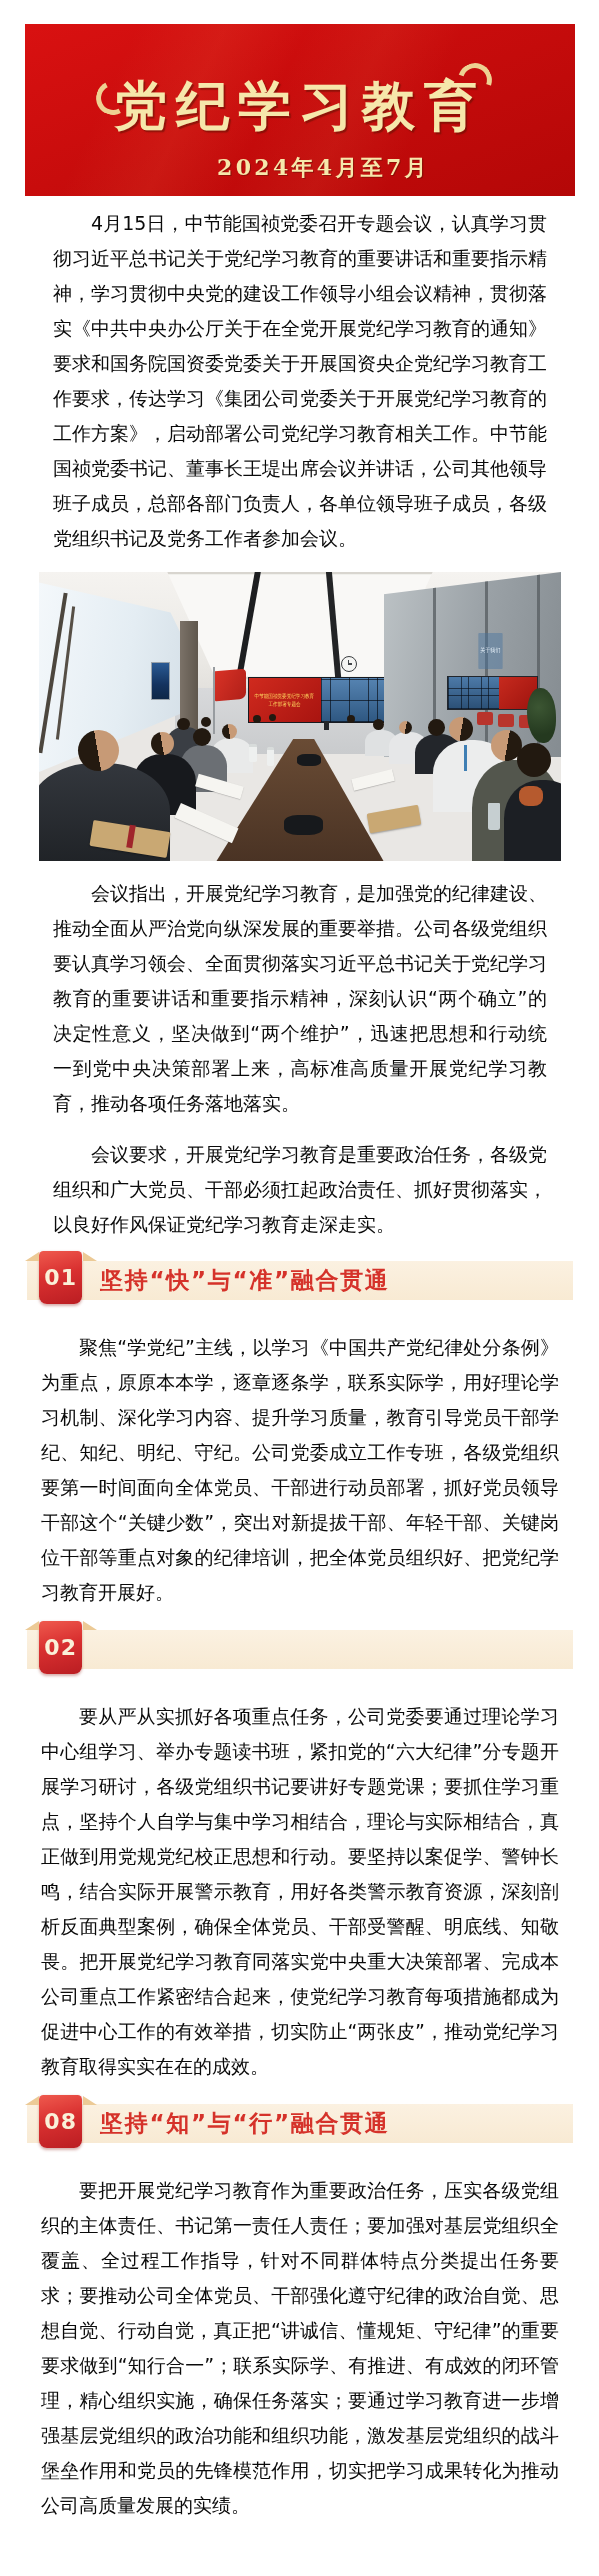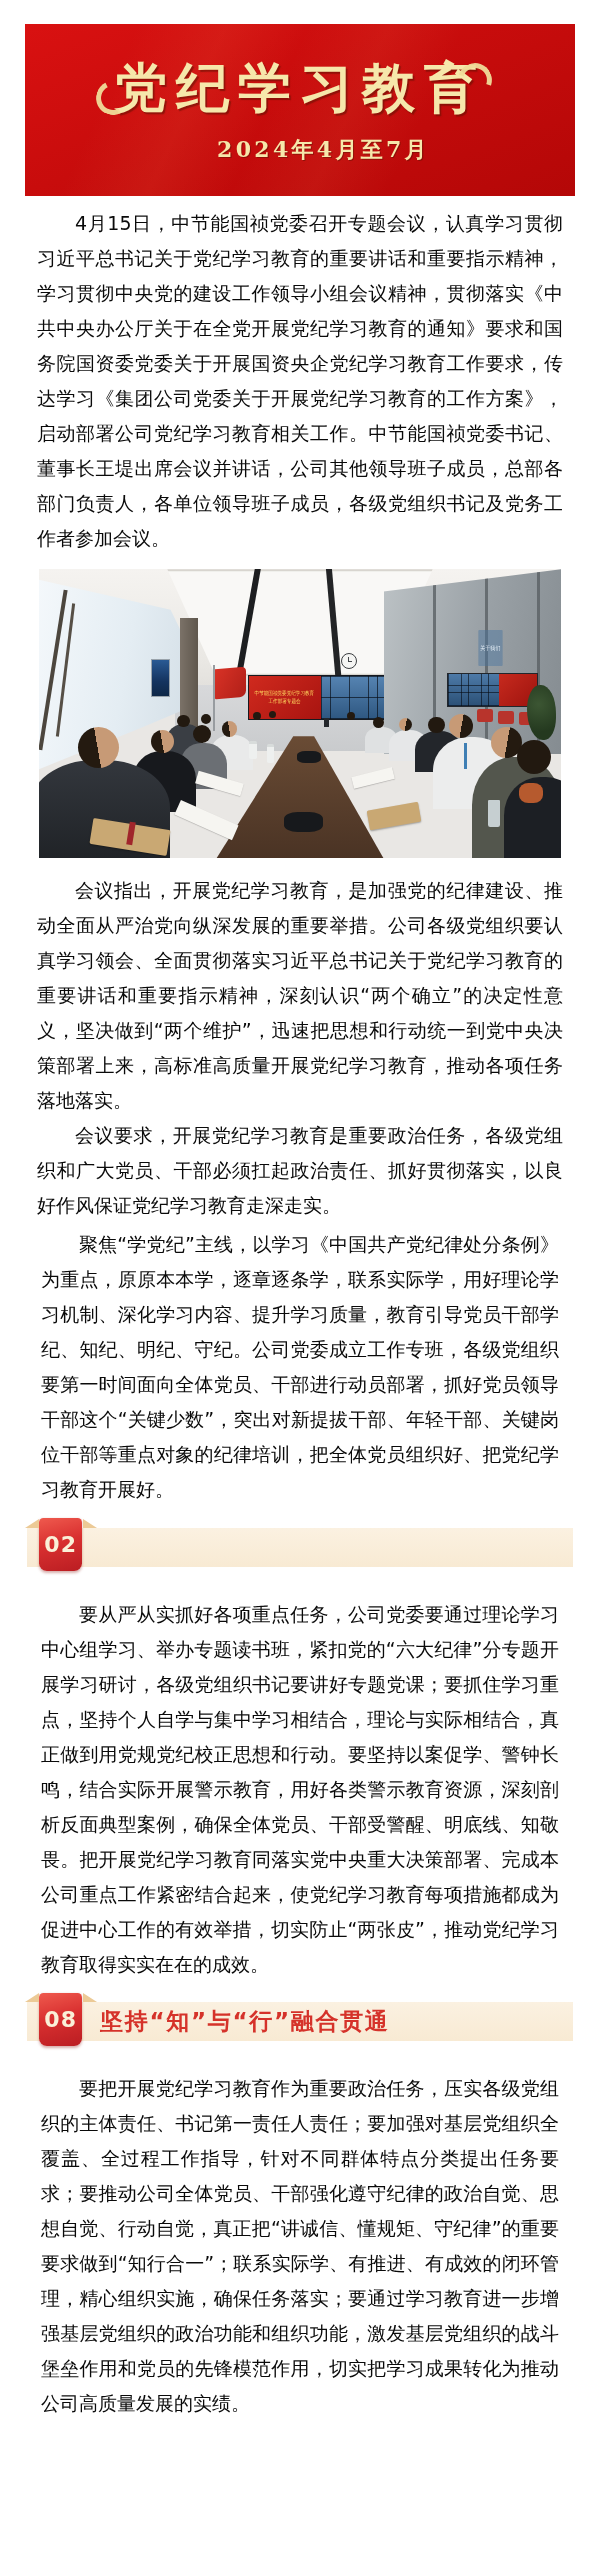--- a/index.html
+++ b/index.html
@@ -5,32 +5,32 @@
   html,body{margin:0;padding:0;background:#ffffff;}
   .page{position:relative;width:600px;height:2576px;background:#ffffff;overflow:hidden;
         font-family:"DejaVu Sans",sans-serif;}
 
   
   .banner{position:relative;margin:24px 25px 0;height:172px;overflow:hidden;text-align:center;
     background:
       linear-gradient(115deg, rgba(255,255,255,0) 18%, rgba(255,140,90,.10) 32%, rgba(255,255,255,0) 45%,
                       rgba(255,150,100,.08) 58%, rgba(255,255,255,0) 70%),
       linear-gradient(160deg,#d91111 0%,#c80c0c 45%,#b40707 100%);}
-  .banner-title{margin:0;padding-top:36px;font-family:"DejaVu Serif",serif;font-weight:700;
+  .banner-title{margin:0;padding-top:54px;font-family:"DejaVu Serif",serif;font-weight:700;
     font-size:53px;line-height:1.02;letter-spacing:9px;color:#f6e7ab;
     text-shadow:1.7px 2.2px 1.1px rgba(96,18,4,.55);}
   .banner-date{margin-top:21px;font-family:"DejaVu Serif",serif;font-weight:700;
     font-size:22px;letter-spacing:3.3px;color:#f6e7ab;text-shadow:1.1px 1.1px 0.6px rgba(96,18,4,.5);padding-left:47px;}
   .swirl{position:absolute;width:24.4px;height:24.4px;border:5px solid transparent;border-radius:50%;opacity:.95;}
   .swirl.l{left:71px;top:57px;border-bottom-color:#f0dc9a;border-left-color:#f0dc9a;transform:rotate(18deg);}
   .swirl.r{right:83px;top:39px;border-top-color:#f0dc9a;border-right-color:#f0dc9a;transform:rotate(-26deg);}
 
   
   article{padding:0 37px;font-size:19px;line-height:35px;color:#0a0a0a;text-align:justify;}
-  article p{margin:0;text-indent:2em;}
+  article p{margin:16px;text-indent:2em;}
   p.p1{margin-top:10px;}
   p.p2{margin-top:15px;}
   p.secbody{margin:4px;}
 
   
   .sec{position:relative;height:54px;margin-left:-10px;margin-right:-10px;margin-bottom:24.4px;}
   .sec.first{margin-top:-6.7px;}
   .sec.later{margin-top:11px;}
   .sec-bar{position:absolute;left:0;right:0;top:9.4px;height:39px;
     background:linear-gradient(180deg,#fbf1e1 0%,#f8ead3 100%);}
@@ -218,20 +218,27 @@
       <div class="ab bookmark" style="left:17%;top:87.5%;width:1.2%;height:8%;transform:rotate(9deg);"></div>
       <div class="ab notebook" style="left:63%;top:82%;width:10%;height:7%;transform:rotate(-10deg);"></div>
       <div class="ab spk" style="left:49.5%;top:63%;width:4.5%;height:4%;"></div>
       <div class="ab spk" style="left:47%;top:84%;width:7.5%;height:7%;"></div>
       <div class="ab cup" style="left:86%;top:80%;width:12.2px;height:27px;"></div>
     </figure>
 
     <p class="p2">会议指出，开展党纪学习教育，是加强党的纪律建设、推动全面从严治党向纵深发展的重要举措。公司各级党组织要认真学习领会、全面贯彻落实习近平总书记关于党纪学习教育的重要讲话和重要指示精神，深刻认识“两个确立”的决定性意义，坚决做到“两个维护”，迅速把思想和行动统一到党中央决策部署上来，高标准高质量开展党纪学习教育，推动各项任务落地落实。</p>
     <p>会议要求，开展党纪学习教育是重要政治任务，各级党组织和广大党员、干部必须扛起政治责任、抓好贯彻落实，以良好作风保证党纪学习教育走深走实。</p>
 
+    <div class="sec first">
+      <div class="sec-bar"></div>
+      <div class="sec-tab">
+        <span>01</span>
+      </div>
+      <div class="sec-title">坚持“快”与“准”融合贯通</div>
+    </div>
     <p class="secbody">聚焦“学党纪”主线，以学习《中国共产党纪律处分条例》为重点，原原本本学，逐章逐条学，联系实际学，用好理论学习机制、深化学习内容、提升学习质量，教育引导党员干部学纪、知纪、明纪、守纪。公司党委成立工作专班，各级党组织要第一时间面向全体党员、干部进行动员部署，抓好党员领导干部这个“关键少数”，突出对新提拔干部、年轻干部、关键岗位干部等重点对象的纪律培训，把全体党员组织好、把党纪学习教育开展好。</p>
 
     <div class="sec later">
       <div class="sec-bar"></div>
       <div class="sec-tab">
         <span>02</span>
       </div>
     </div>
     <p class="secbody">要从严从实抓好各项重点任务，公司党委要通过理论学习中心组学习、举办专题读书班，紧扣党的“六大纪律”分专题开展学习研讨，各级党组织书记要讲好专题党课；要抓住学习重点，坚持个人自学与集中学习相结合，理论与实际相结合，真正做到用党规党纪校正思想和行动。要坚持以案促学、警钟长鸣，结合实际开展警示教育，用好各类警示教育资源，深刻剖析反面典型案例，确保全体党员、干部受警醒、明底线、知敬畏。把开展党纪学习教育同落实党中央重大决策部署、完成本公司重点工作紧密结合起来，使党纪学习教育每项措施都成为促进中心工作的有效举措，切实防止“两张皮”，推动党纪学习教育取得实实在在的成效。</p>
 

